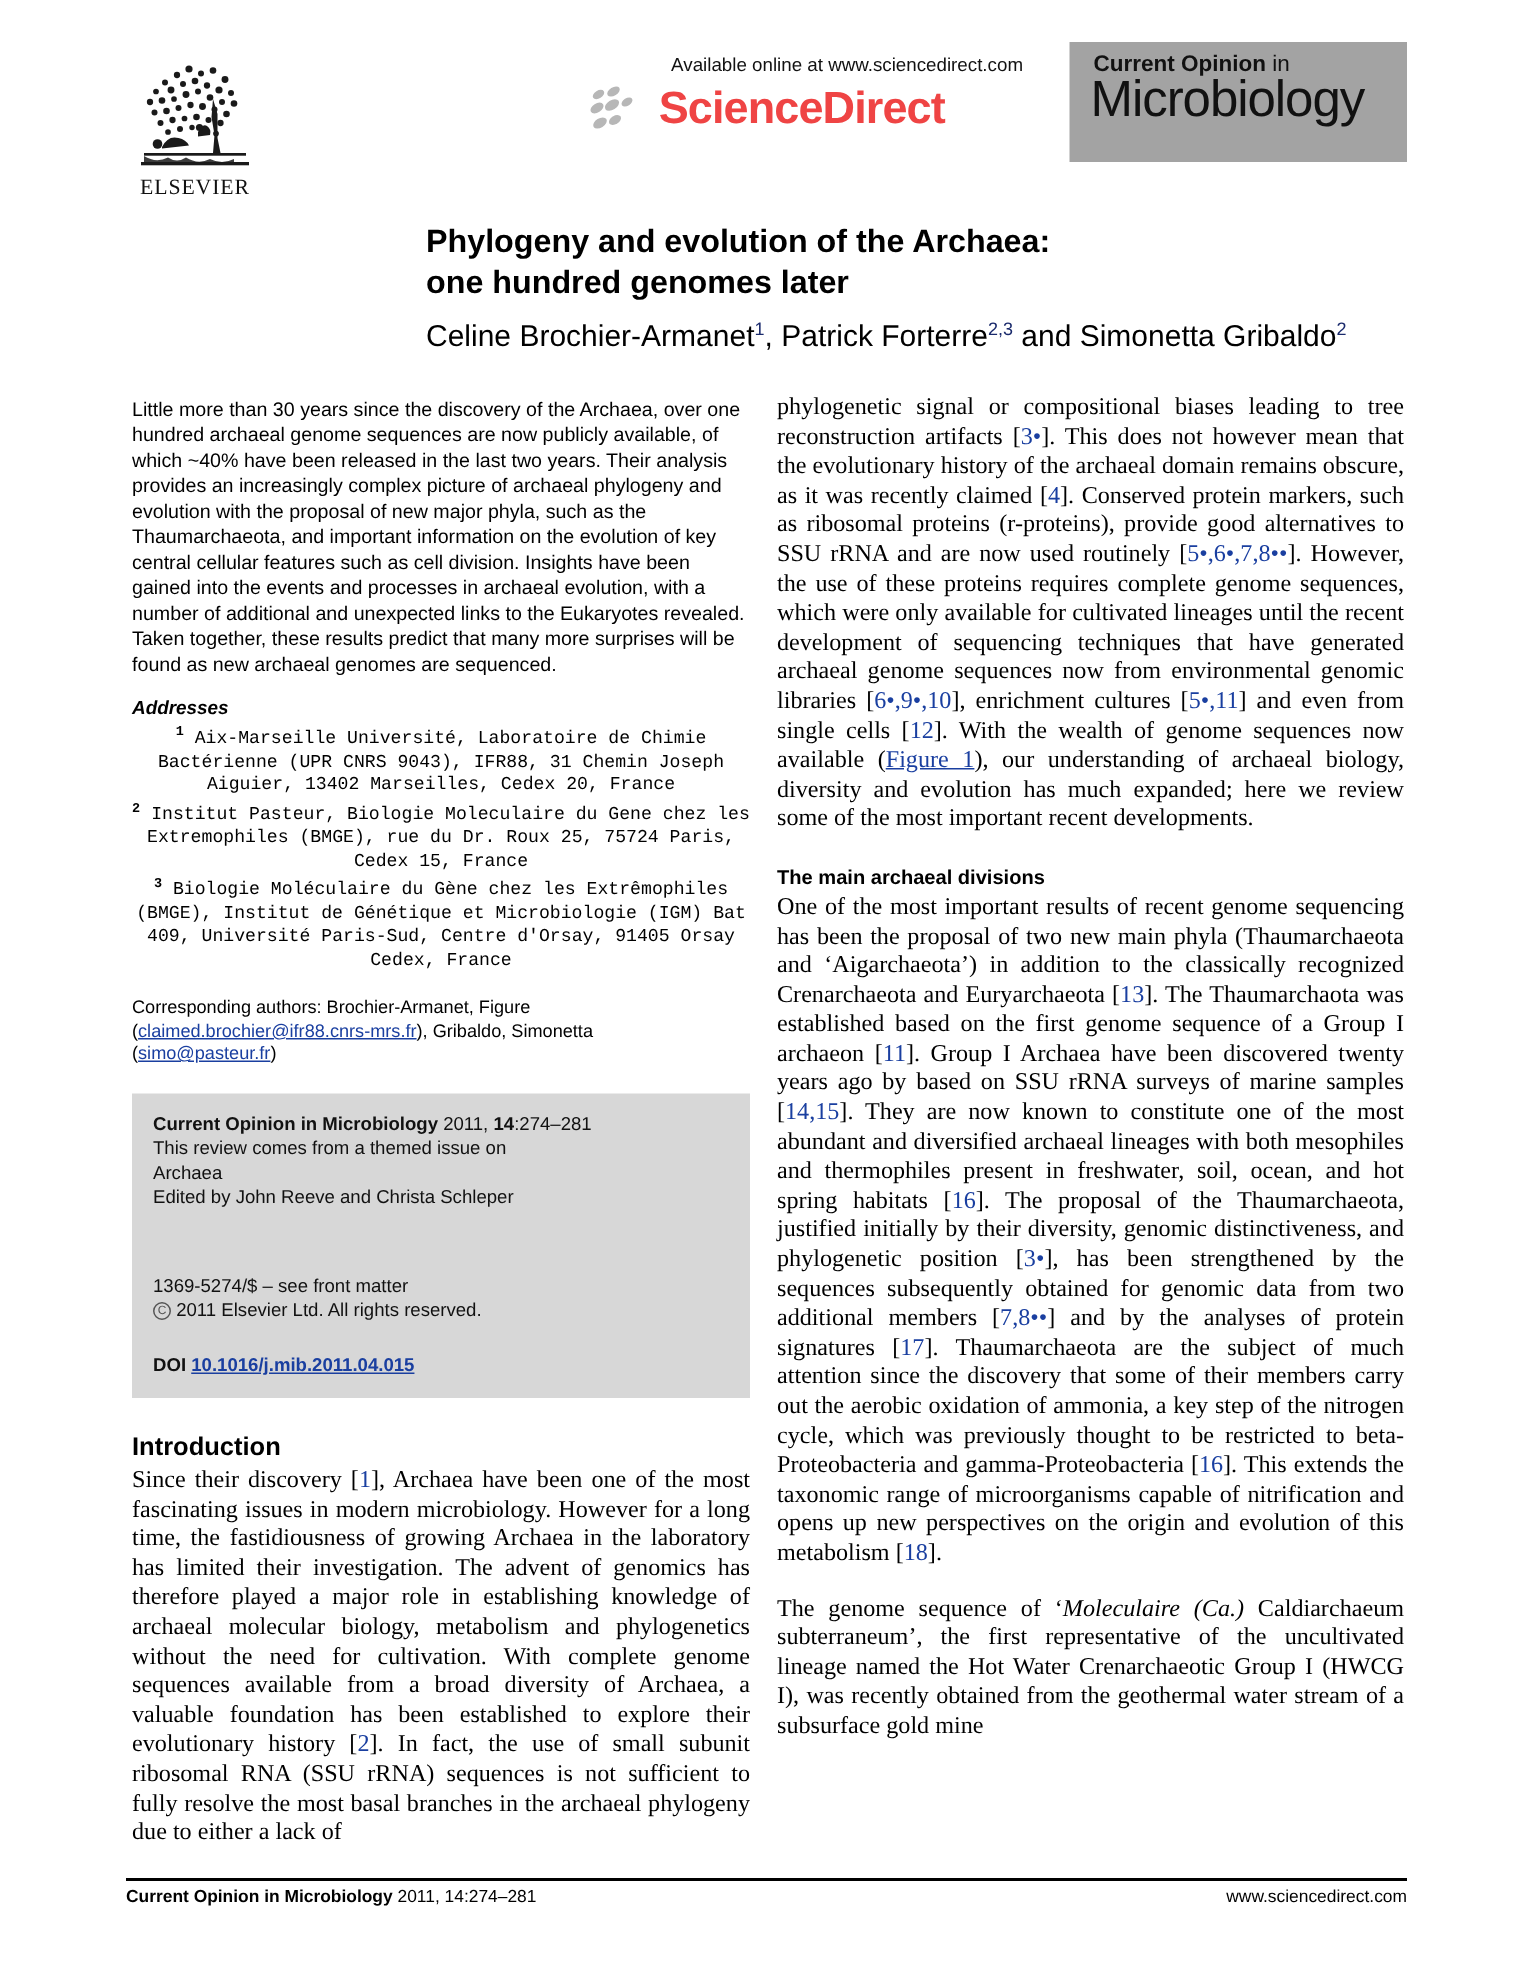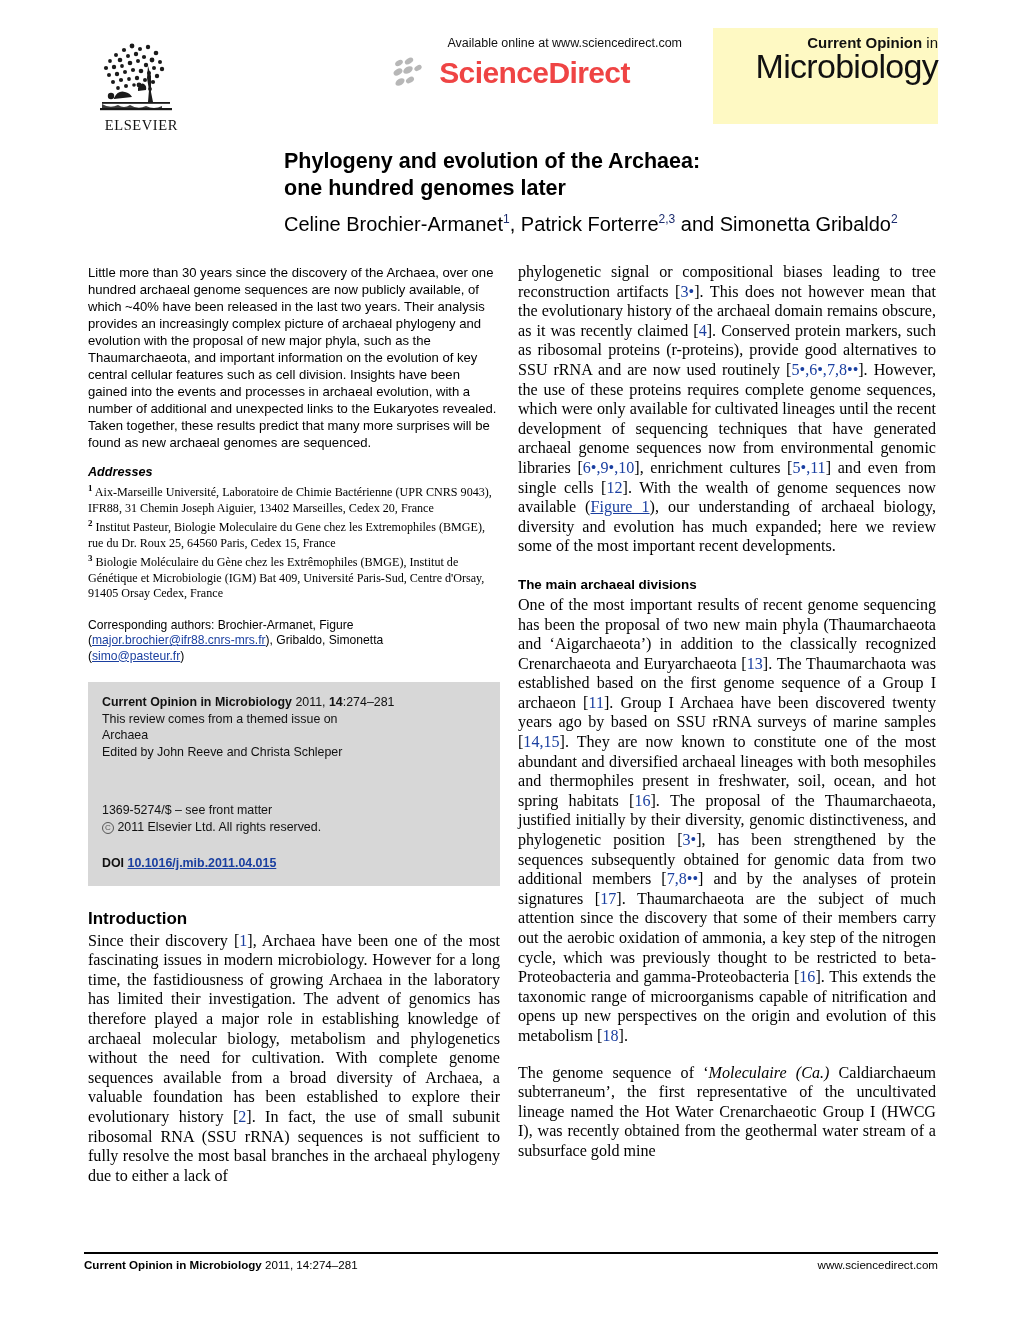--- a/index.html
+++ b/index.html
@@ -33,21 +33,21 @@
   }
 
   .elsevier-logo {
     position: absolute;
     left: 0;
     top: 0;
     width: 96px;
     height: 110px;
     display: flex;
     flex-direction: column;
-    align-items: flex-end;
+    align-items: center;
     justify-content: flex-end;
   }
   .elsevier-tree {
     width: 84px;
     height: 80px;
     position: relative;
     overflow: hidden;
   }
   .elsevier-tree svg { display:block; }
   .elsevier-word {
@@ -87,25 +87,24 @@
     letter-spacing: -0.6px;
     color: #ef4444;
     white-space: nowrap;
   }
 
   .coim-logo {
     position: absolute;
     left: 631px;
     top: 4px;
     width: 225px;
-    height: 96px;
-    background: #fef9c3;
+    height: 80px;
+    background: #a3a3a3;
     padding: 4px 0 0 0;
     box-sizing: border-box;
-    text-align: right;
   }
   .coim-line1 {
     font-family: "Liberation Sans", sans-serif;
     font-size: 15px;
     color: #111;
     margin-left: 16px;
     margin-top: 2px;
     white-space: nowrap;
   }
   .coim-line1 b { font-weight: bold; }
@@ -169,24 +168,25 @@
   .sec-head-sans {
     font-family: "Liberation Sans", sans-serif;
     font-weight: bold;
     font-size: 12.6px;
     line-height: 16px;
     margin: 13px 0 0 0;
     font-style: italic;
   }
 
   .addresses {
-    font-family: Liberation Serif, serif;
+    font-family: Liberation Mono, monospace;
     font-size: 12.1px;
     line-height: 15.5px;
     margin: 1px 0 0 0;
+    text-align: center;
   }
   .addresses sup { font-size: 9px; vertical-align: super; font-weight: bold; }
   .addr-item { margin: 0; }
 
   .corresponding {
     font-family: "Liberation Sans", sans-serif;
     font-size: 12.1px;
     line-height: 15.5px;
     margin: 16px 0 0 0;
   }
@@ -381,27 +381,27 @@
     </div>
   </div>
 
   <div class="col-left">
 
     <p class="abstract">Little more than 30 years since the discovery of the Archaea, over one hundred archaeal genome sequences are now publicly available, of which ~40% have been released in the last two years. Their analysis provides an increasingly complex picture of archaeal phylogeny and evolution with the proposal of new major phyla, such as the Thaumarchaeota, and important information on the evolution of key central cellular features such as cell division. Insights have been gained into the events and processes in archaeal evolution, with a number of additional and unexpected links to the Eukaryotes revealed. Taken together, these results predict that many more surprises will be found as new archaeal genomes are sequenced.</p>
 
     <div class="sec-head-sans">Addresses</div>
     <div class="addresses">
       <div class="addr-item"><sup>1</sup> <span>Aix-Marseille Université, Laboratoire de Chimie Bactérienne (UPR CNRS 9043), IFR88, 31 Chemin Joseph Aiguier, 13402 Marseilles, Cedex 20, France</span></div>
-      <div class="addr-item"><sup>2</sup> <span>Institut Pasteur, Biologie Moleculaire du Gene chez les Extremophiles (BMGE), rue du Dr. Roux 25, 64560 Paris, Cedex 15, France</span></div>
+      <div class="addr-item"><sup>2</sup> <span>Institut Pasteur, Biologie Moleculaire du Gene chez les Extremophiles (BMGE), rue du Dr. Roux 25, 75724 Paris, Cedex 15, France</span></div>
       <div class="addr-item"><sup>3</sup> <span>Biologie Moléculaire du Gène chez les Extrêmophiles (BMGE), Institut de Génétique et Microbiologie (IGM) Bat 409, Université Paris-Sud, Centre d'Orsay, 91405 Orsay Cedex, France</span></div>
     </div>
 
     <div class="corresponding">
       <span>Corresponding authors: Brochier-Armanet, Figure</span><br>
-      (<a class="email" href="#">major.brochier@ifr88.cnrs-mrs.fr</a><span>), Gribaldo, Simonetta</span><br>
+      (<a class="email" href="#">claimed.brochier@ifr88.cnrs-mrs.fr</a><span>), Gribaldo, Simonetta</span><br>
       (<a class="email" href="#">simo@pasteur.fr</a>)
     </div>
 
     <div class="greybox">
       <div class="gb-line">
         <span class="gb-journal">Current Opinion in Microbiology</span><span> 2011, </span><span class="gb-vol">14</span><span>:274–281</span>
       </div>
       <div class="gb-line gb-themed">
         <span>This review comes from a themed issue on</span><br>
         <span>Archaea</span><br>

